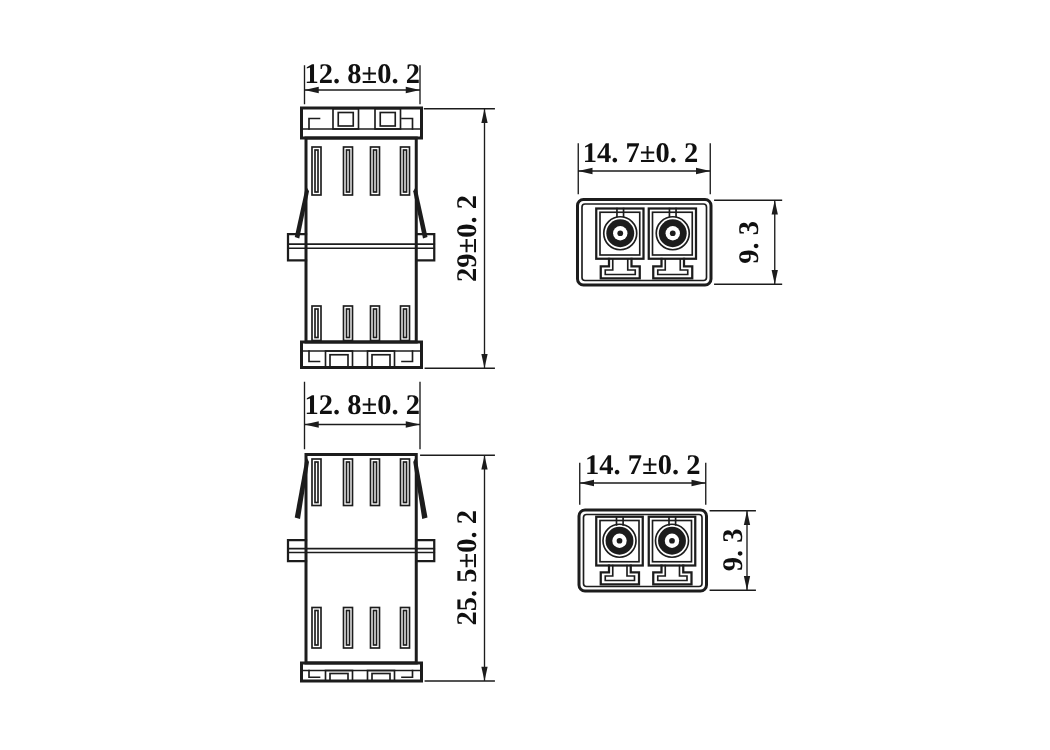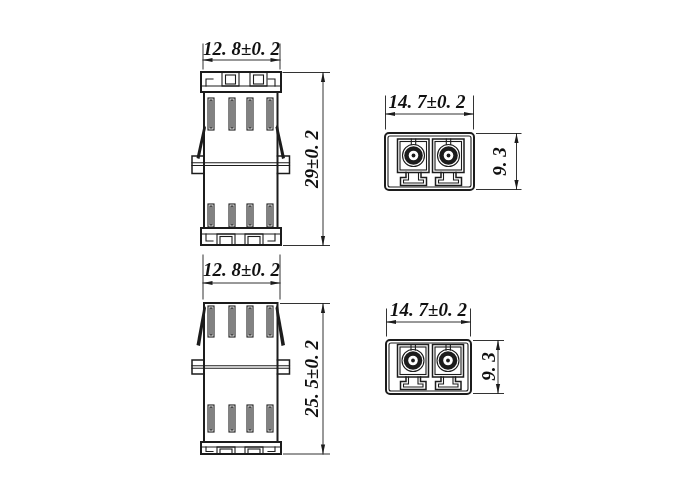--- a/index.html
+++ b/index.html
@@ -1,17 +1,17 @@
 <!DOCTYPE html>
 <html><head>
 <meta charset="utf-8">
 <style>
   html,body{margin:0;padding:0;}
   body{background:#ffffff;font-family:"Liberation Sans",sans-serif;}
-  .canvas{position:relative;width:700px;height:500px;background:#ffffff;overflow:hidden;font-style:italic;}
+  .canvas{position:relative;width:700px;height:500px;background:#ffffff;overflow:hidden;}
   svg{position:absolute;left:0;top:0;}
   .ln{stroke:#1c1c1c;fill:none;stroke-linecap:square;}
   .o2{stroke-width:2px;}
   .o15{stroke-width:1.5px;}
   .o1{stroke-width:1.1px;}
   .dim{stroke-width:0.9px;}
   .arrow{fill:#1c1c1c;stroke:none;}
   .blk{fill:#1c1c1c;stroke:none;}
   .wht{fill:#ffffff;stroke:none;}
   .dimtxt{font-family:"Liberation Serif",serif;font-weight:bold;font-size:19px;fill:#101010;letter-spacing:0px;}

